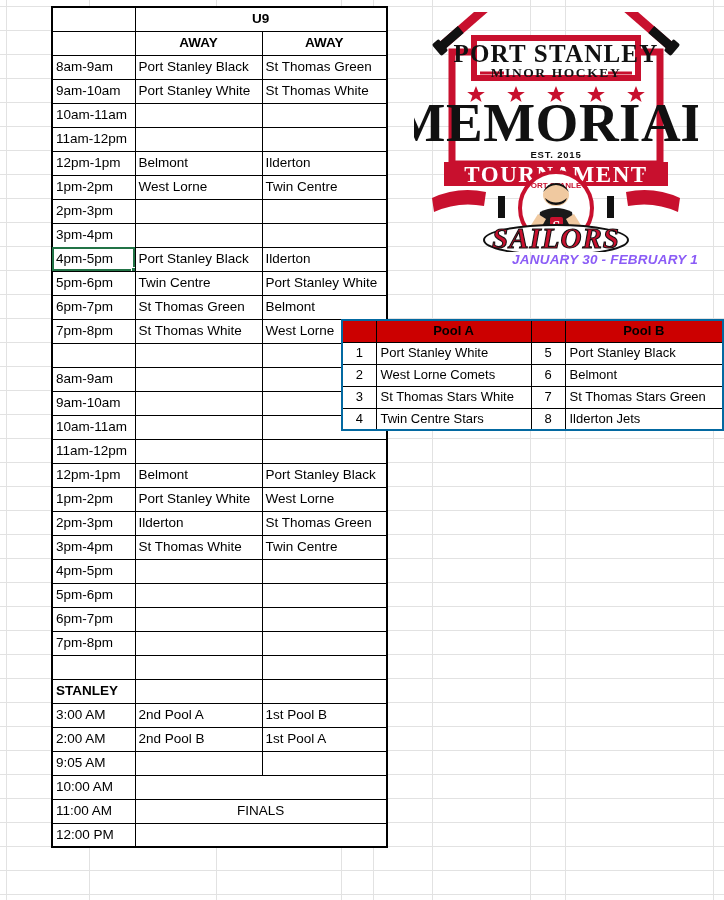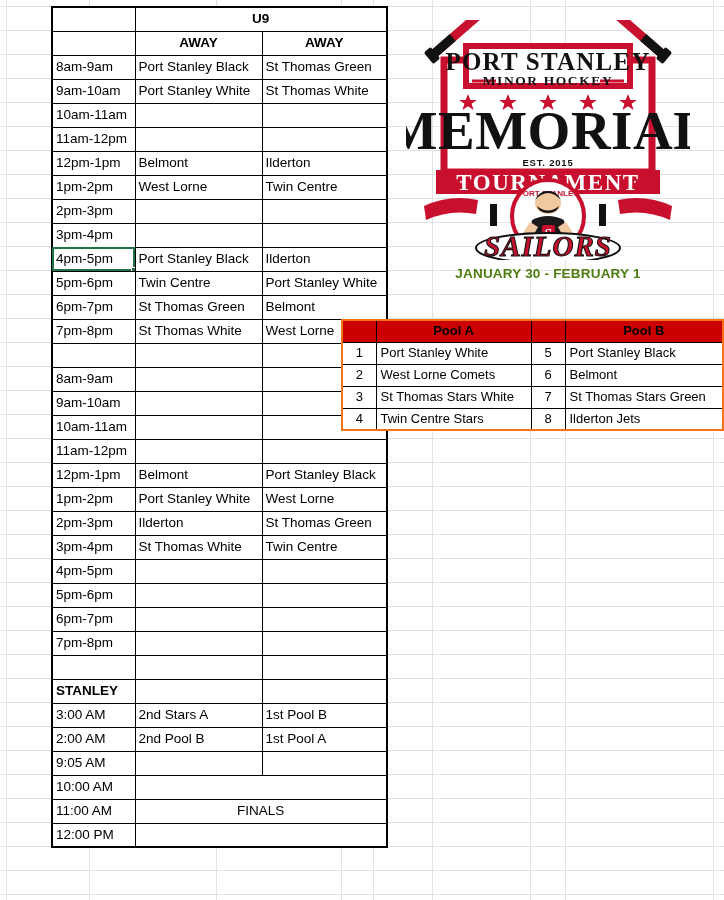--- a/index.html
+++ b/index.html
@@ -101,45 +101,45 @@
   
   table.sheet {
     border: 2px solid #000000;
     margin-left: 45px;
   }
 
   
   #logo-block {
     position: absolute;
     left: 398px;
-    top: 20px;
+    top: 12px;
     width: 300px;
     z-index: 3;
-    text-align: center;
+    text-align: right;
   }
   #logo-svg-holder { line-height: 0; }
   #tourney-dates {
-    margin-top: 6px;
     font-size: 13.5px;
     font-weight: bold;
-    color: #4d7c0f;
+    color: #8b5cf6;
     letter-spacing: 0.2px;
+    font-style: italic;
   }
 
   
   #pools-wrap {
     position: absolute;
     left: 341px;
     top: 319px;
     z-index: 3;
   }
   table.pools {
     border-collapse: collapse;
     table-layout: fixed;
-    border: 2px solid #f97316;
+    border: 2px solid #0369a1;
   }
   table.pools td {
     border: 1px solid #000000;
     height: 22px;
     box-sizing: border-box;
     padding: 0 4px;
     font-size: 13px;
     line-height: 20px;
     color: #000000;
     background: #ffffff;
@@ -364,21 +364,21 @@
           <td></td>
           <td></td>
         </tr>
         <tr>
           <td class="daylabel">STANLEY</td>
           <td></td>
           <td></td>
         </tr>
         <tr>
           <td>3:00 AM</td>
-          <td>2nd Stars A</td>
+          <td>2nd Pool A</td>
           <td>1st Pool B</td>
         </tr>
         <tr>
           <td>2:00 AM</td>
           <td>2nd Pool B</td>
           <td>1st Pool A</td>
         </tr>
         <tr>
           <td>9:05 AM</td>
           <td></td>

